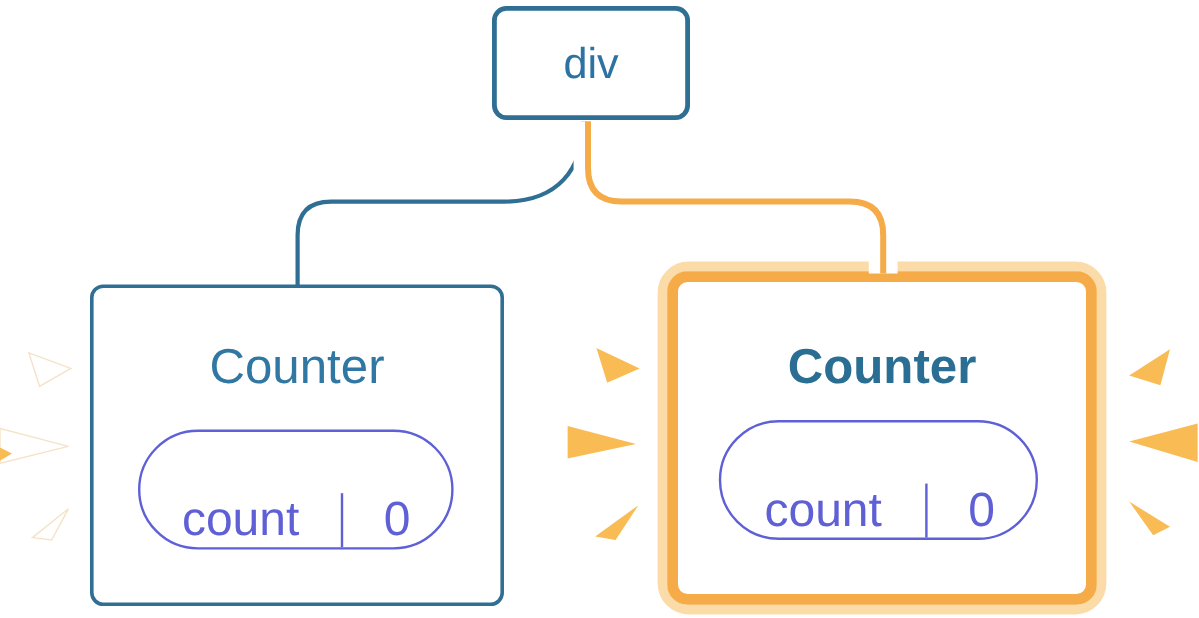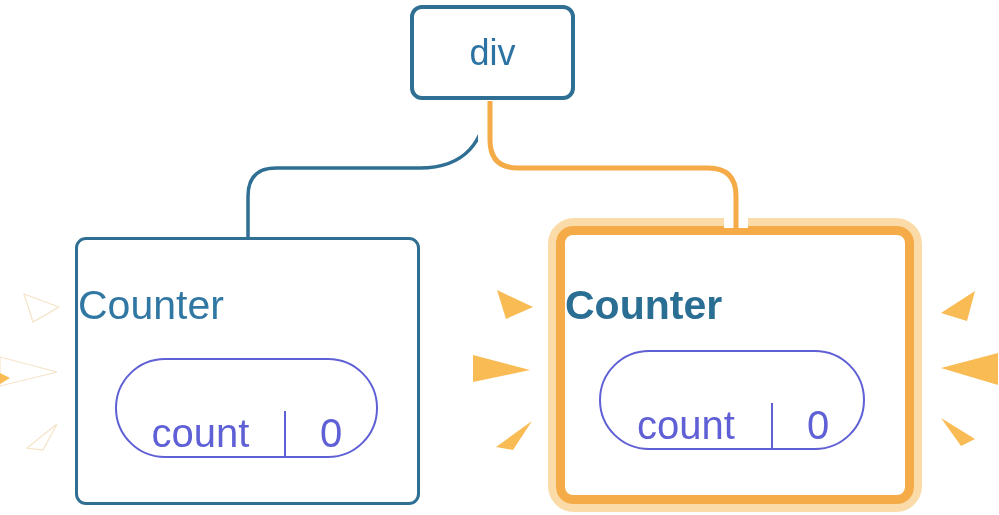--- a/index.html
+++ b/index.html
@@ -55,21 +55,21 @@
   }
   .card-right-inner{
     box-sizing:border-box;
     width:100%;height:100%;
     background:var(--card_bg);
     border:9px solid var(--orange_dark);
     border-radius:17px;
     position:relative;
   }
   .card-title{
-    position:absolute;left:0;right:0;text-align:left;
+    position:absolute;left:0;right:0;text-align:center;
     font-size:41px;line-height:1;
   }
   .card-left .card-title{
     top:45px;
     color:var(--title_left);
     font-weight:500;
   }
   .card-right-inner .card-title{
     top:50px;
     color:var(--title_right);

